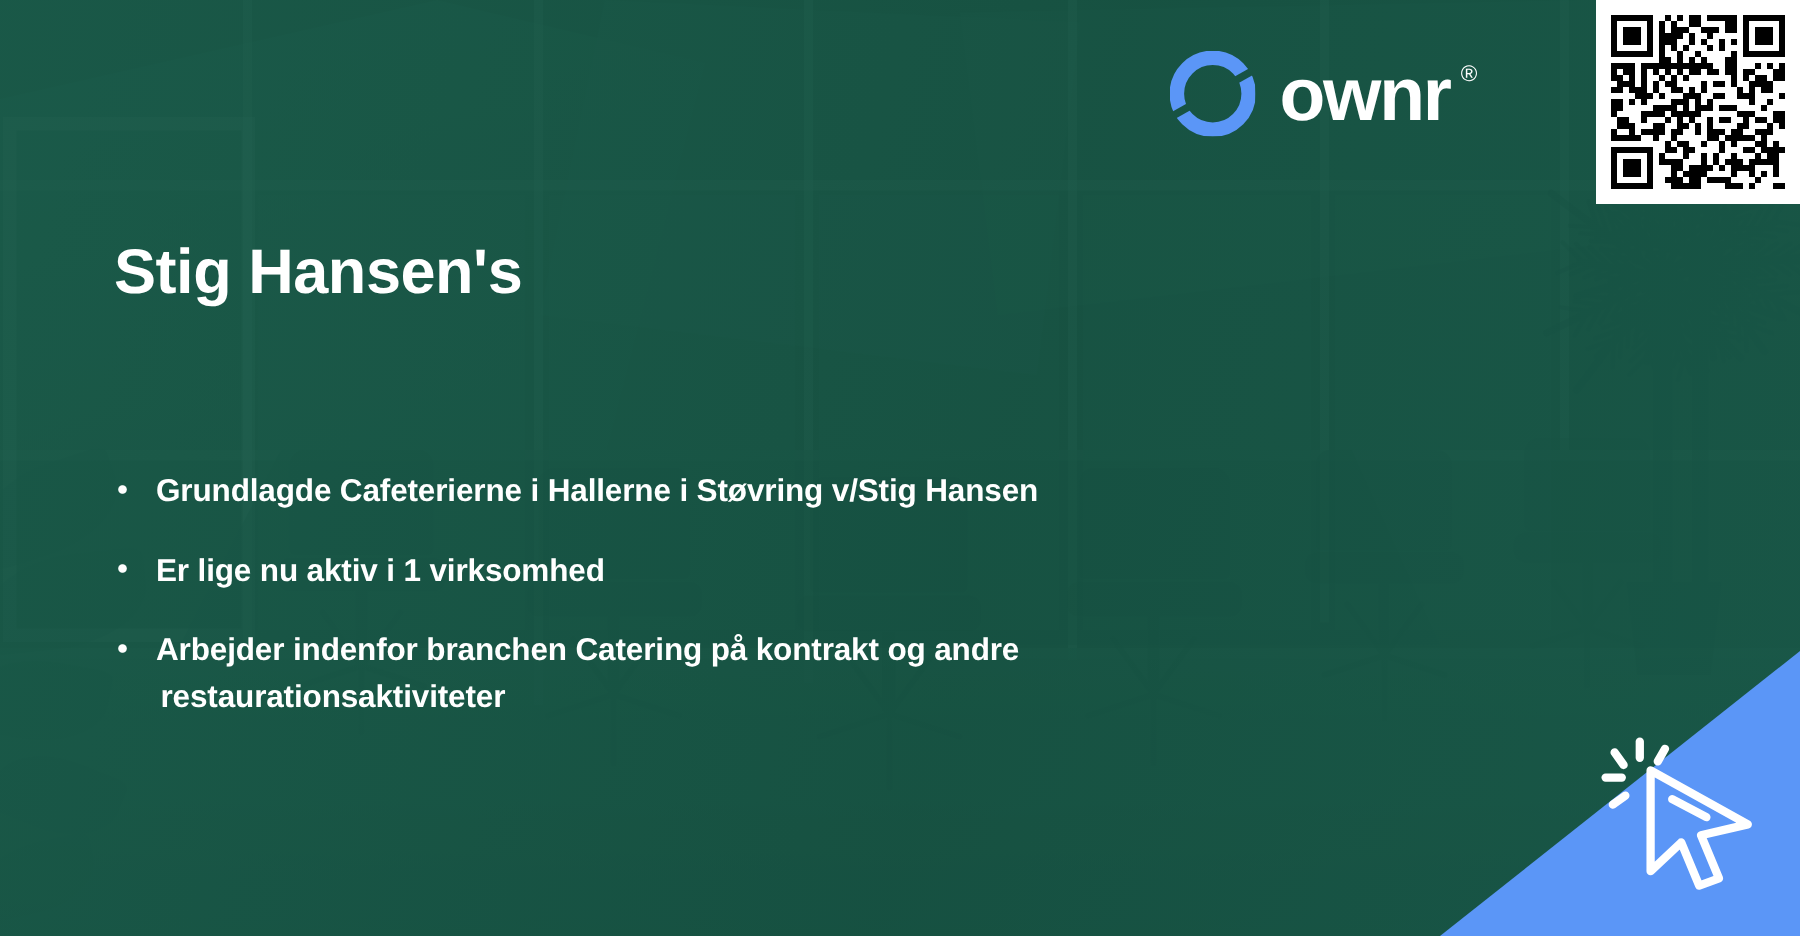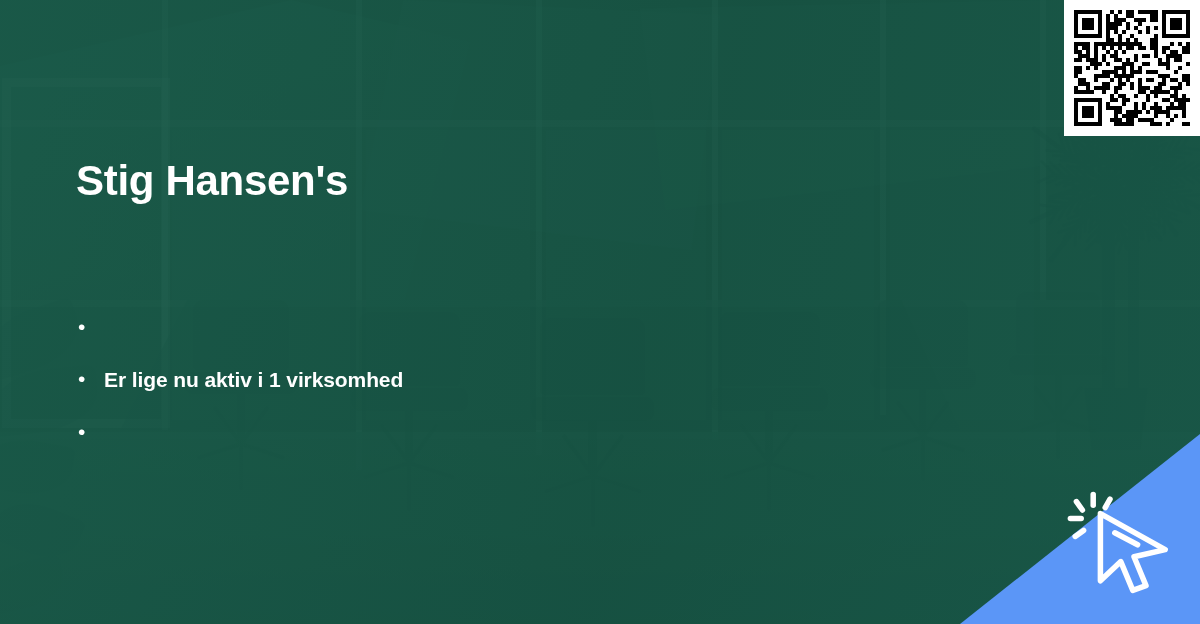--- a/index.html
+++ b/index.html
@@ -529,20 +529,36 @@
         <span style="left: 6px; top: 205px; width: 84px; height: 50px; transform: rotate(22deg);"></span>
         <span style="left: -4px; top: 262px; width: 78px; height: 46px; transform: rotate(-12deg);"></span>
       </div>
   </div>
 
   <div id="wash"></div>
   <div id="wash2"></div>
 
   <div id="content">
 
+    <div id="logo">
+      <svg id="logo-mark" viewBox="0 0 100 100">
+        <defs>
+          <mask id="slashmask">
+            <rect x="0" y="0" width="100" height="100" fill="#fff"></rect>
+            <path d="M -6 76 L 104 14 L 104 24 L -6 86 Z" fill="#000"></path>
+          </mask>
+        </defs>
+        <g mask="url(#slashmask)">
+          <circle cx="50" cy="50" r="42" fill="none" stroke="#5b96f7" stroke-width="17"></circle>
+        </g>
+      </svg>
+      <div id="logo-word">
+        <span>ownr</span><span id="logo-reg">®</span>
+      </div>
+    </div>
 
     <div id="qr-panel">
       <div id="qr" style="grid-template-columns: repeat(29, 1fr); grid-template-rows: repeat(29, 1fr);">
           <i style="background: rgb(0, 0, 0);"></i>
           <i style="background: rgb(0, 0, 0);"></i>
           <i style="background: rgb(0, 0, 0);"></i>
           <i style="background: rgb(0, 0, 0);"></i>
           <i style="background: rgb(0, 0, 0);"></i>
           <i style="background: rgb(0, 0, 0);"></i>
           <i style="background: rgb(0, 0, 0);"></i>
@@ -1384,30 +1400,35 @@
     </div>
 
     <div id="heading">
       <div id="title-line1">Stig Hansen's</div>
     </div>
 
     <div id="bullets">
         <div class="bullet">
           <div class="dot">•</div>
           <div class="btxt">
+            <span class="ln">Grundlagde Cafeterierne i Hallerne i Støvring v/Stig Hansen</span>
           </div>
         </div>
         <div class="bullet">
           <div class="dot">•</div>
           <div class="btxt">
             <span class="ln">Er lige nu aktiv i 1 virksomhed</span>
           </div>
         </div>
         <div class="bullet">
           <div class="dot">•</div>
+          <div class="btxt">
+            <span class="ln">Arbejder indenfor branchen Catering på kontrakt og andre</span>
+            <span class="ln">restaurationsaktiviteter</span>
+          </div>
         </div>
       </div>
 
     <div id="wedge"></div>
     <svg id="cursor" viewBox="0 0 100 100">
       <g fill="none" stroke="#ffffff" stroke-width="4.6" stroke-linecap="round" stroke-linejoin="round">
         <path d="M32 28 L86 58 L60 64 L70 88 L59 92 L49 68 L32 84 Z"></path>
         <path d="M44 44 L63 54"></path>
         <path d="M26 12 L26 21"></path>
         <path d="M12 18 L17 25"></path>

